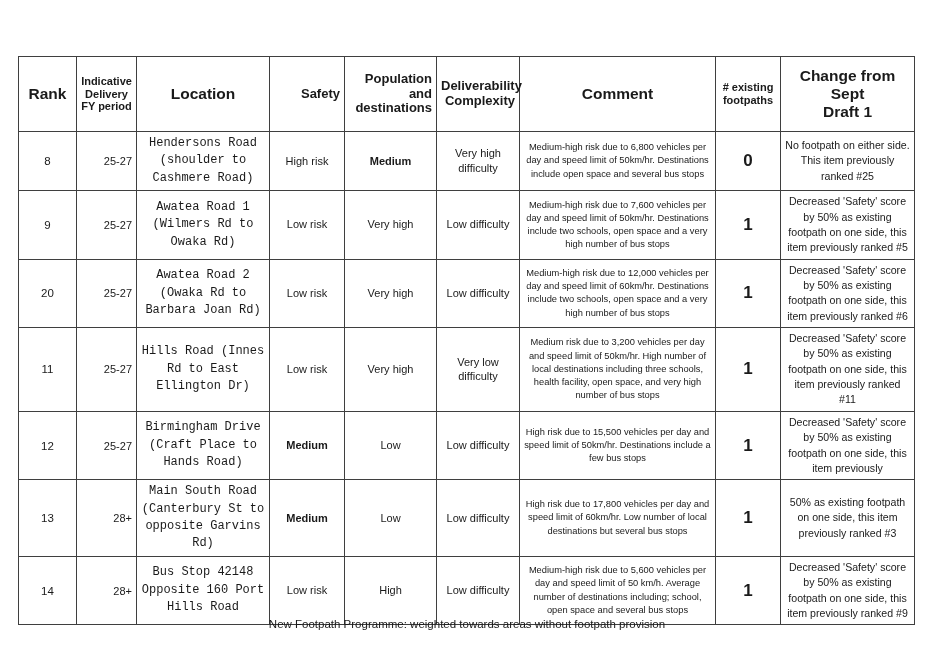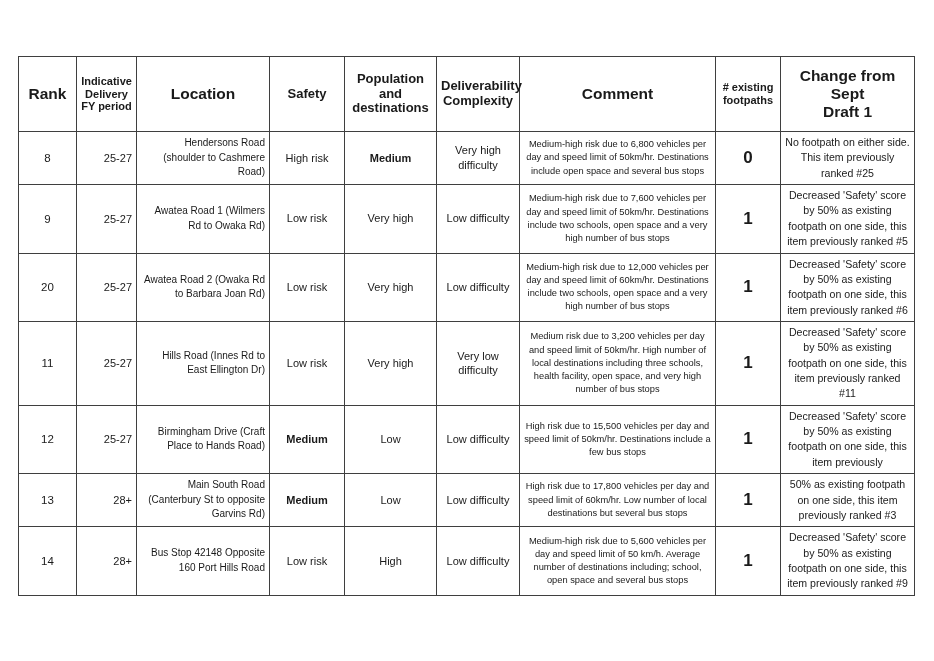--- a/index.html
+++ b/index.html
@@ -53,39 +53,40 @@
 
   
   thead th {
     text-align: center;
     font-weight: bold;
     line-height: 1.15;
     height: 68px;
     background: #ffffff;
   }
   th.h-lg  { font-size: 15.5px; margin-left: 11px; }
-  th.h-md  { font-size: 13px; }
+  th.h-md  { font-size: 13px; text-align: right; }
   th.h-sm  { font-size: 11px; }
 
   
   td.rank {
     text-align: center;
     font-size: 11.5px;
     background: #F47B36;
   }
   td.fy {
     text-align: right;
     font-size: 11px;
   }
   td.location {
-    text-align: right;
-    font-size: 10px;
+    text-align: center;
+    font-size: 12px;
     line-height: 1.45;
     padding-left: 6px;
     padding-right: 4px;
+    font-family: Liberation Mono, monospace;
   }
   td.score {
     text-align: center;
     font-size: 11px;
     line-height: 1.35;
   }
   td.comment {
     text-align: center;
     font-size: 9.3px;
     line-height: 1.42;
@@ -227,14 +228,15 @@
           <td class="score sw-1">Low risk</td>
           <td class="score sw-3">High</td>
           <td class="score sw-3">Low difficulty</td>
           <td class="comment">Medium-high risk due to 5,600 vehicles per day and speed limit of 50 km/h. Average number of destinations including; school, open space and several bus stops</td>
           <td class="footpaths">1</td>
           <td class="change">Decreased 'Safety' score by 50% as existing footpath on one side, this item previously ranked #9</td>
         </tr>
       </tbody>
   </table>
 
+  <div class="caption">New Footpath Programme: weighted towards areas without footpath provision</div>
 
 </div>
 
 </body></html>

